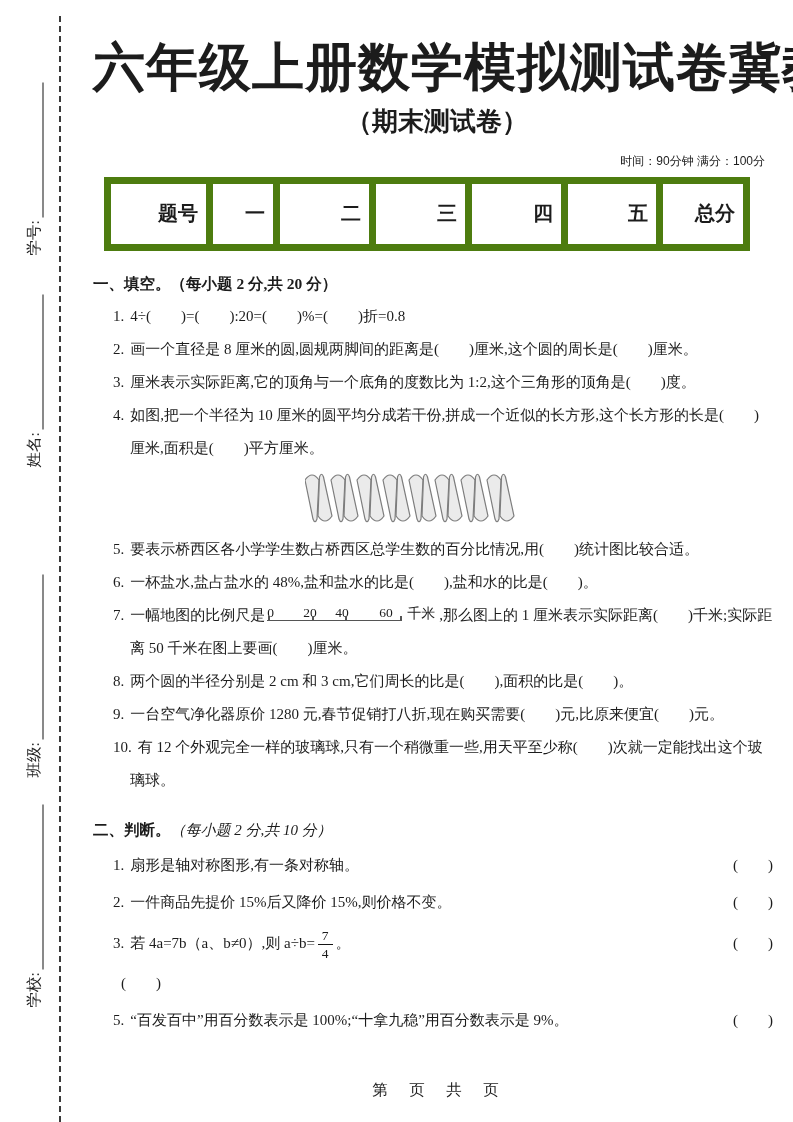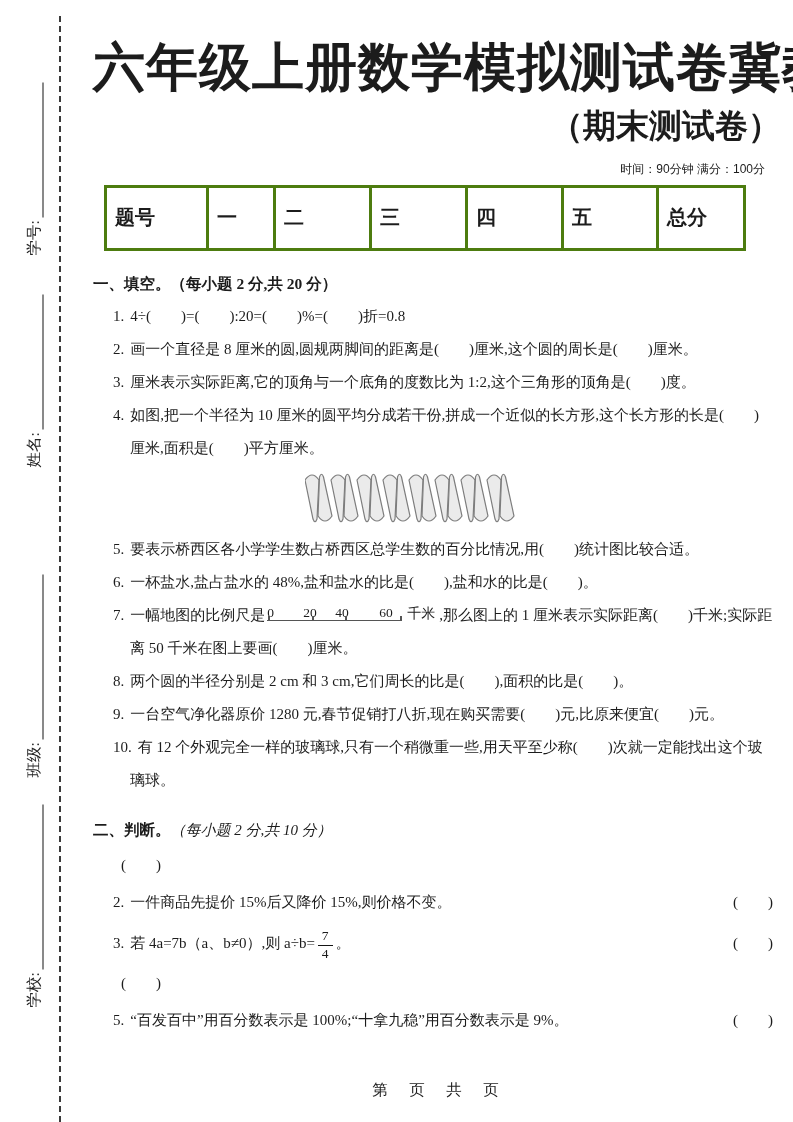--- a/index.html
+++ b/index.html
@@ -9,27 +9,27 @@
   .margin-divider{position:absolute;left:59px;top:16px;height:1106px;width:0;
         border-left:2px dashed #3a3a3a;}
   .mgroup{position:absolute;display:flex;align-items:stretch;height:28px;
         transform:rotate(-90deg);transform-origin:50% 50%;}
   .mlabel{font-size:15.5px;white-space:nowrap;line-height:28px;color:#222;}
   .mline{flex:1;border-bottom:1.6px solid #151515;margin:0 2px 4px 3px;}
   
   .content{position:absolute;left:93px;top:0;width:688px;}
   .title{margin:36px 0 0 0;text-align:center;font-size:52px;line-height:1.2;font-weight:bold;
         font-family:"Liberation Sans","DejaVu Sans",sans-serif;letter-spacing:1px;white-space:nowrap;}
-  .subtitle{margin:8px 0 0 0;text-align:right;font-size:33px;line-height:1.2;font-weight:bold;
+  .subtitle{margin:8px 0 0 0;text-align:center;font-size:26px;line-height:1.2;font-weight:bold;
         font-family:"Liberation Sans","DejaVu Sans",sans-serif;}
   .meta{margin-top:15px;padding-right:16px;text-align:right;font-size:12px;font-weight:500;
         font-family:"Liberation Sans","DejaVu Sans",sans-serif;}
   
   table.score{border-collapse:collapse;margin:7px 0 0 11px;table-layout:fixed;}
-  table.score th,table.score td{border:3px solid #4d7c0f;height:44px;padding:8px;text-align:left;
+  table.score th,table.score td{border:7px solid #4d7c0f;height:44px;padding:8px;text-align:right;
         font-size:20px;font-weight:bold;font-family:"Liberation Serif","DejaVu Serif",serif;}
   
   .sec-title{margin-top:16px;font-size:15.5px;font-weight:bold;line-height:33px;white-space:nowrap;}
   .sec-title .note-italic{font-style:italic;font-weight:normal;font-size:15px;}
   .qline{padding-left:20px;font-size:15px;line-height:33px;white-space:nowrap;}
   .qline.cont{padding-left:37px;}
   .qnum{margin-right:6px;}
   .jrow{display:flex;justify-content:space-between;align-items:baseline;
         padding-left:20px;padding-right:8px;font-size:15px;line-height:37px;white-space:nowrap;}
   .jrow .answer{margin-left:8px;}
@@ -161,20 +161,21 @@
     <div class="qline">
       <span class="qnum">10.</span><span>有 12 个外观完全一样的玻璃球,只有一个稍微重一些,用天平至少称(　　)次就一定能找出这个玻</span>
     </div>
     <div class="qline cont">璃球。</div>
 
     <div class="sec-title">
       <span>二、判断。</span><span class="note-italic">（每小题 2 分,共 10 分）</span>
     </div>
 
     <div class="jrow">
+      <span><span class="qnum">1.</span><span>扇形是轴对称图形,有一条对称轴。</span></span>
       <span class="answer">(　　)</span>
     </div>
     <div class="jrow">
       <span><span class="qnum">2.</span><span>一件商品先提价 15%后又降价 15%,则价格不变。</span></span>
       <span class="answer">(　　)</span>
     </div>
     <div class="jrow" style="line-height:44px;">
       <span><span class="qnum">3.</span><span>若 4a=7b（a、b≠0）,则 a÷b=</span><span class="frac"><span class="fn">7</span><span class="fd">4</span></span><span>。</span></span>
       <span class="answer">(　　)</span>
     </div>

